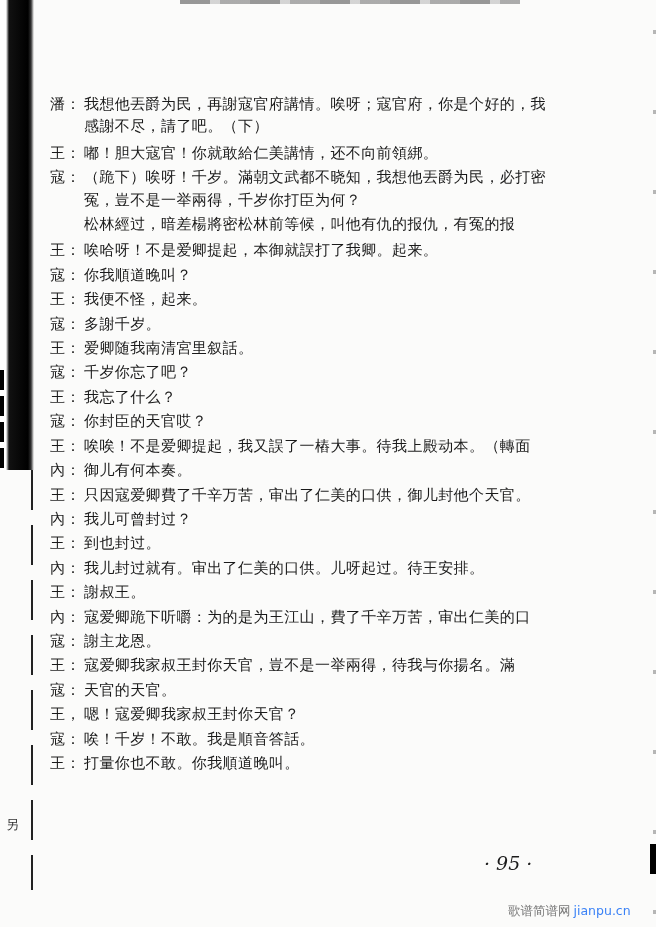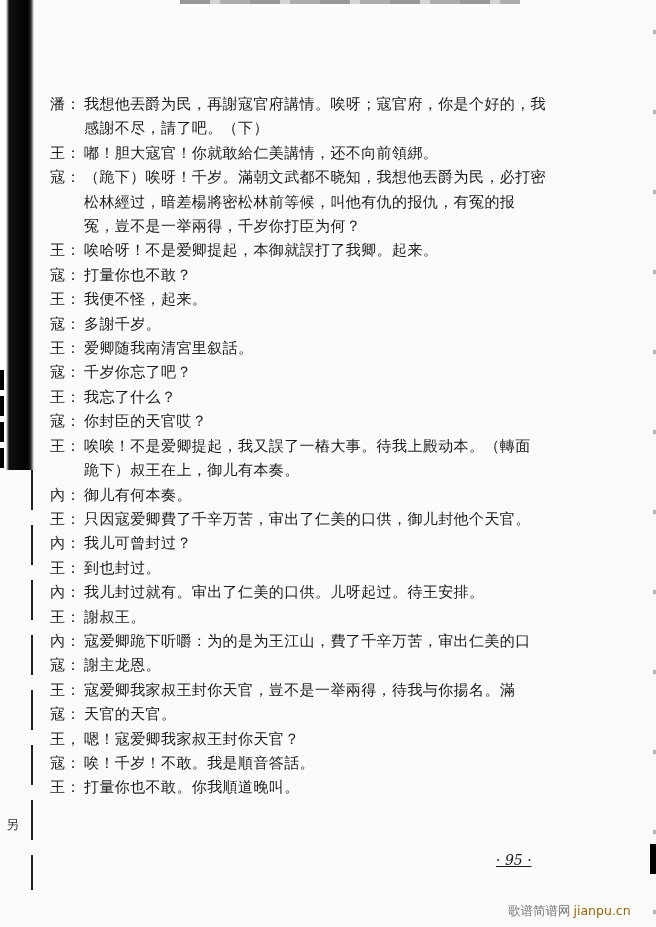--- a/index.html
+++ b/index.html
@@ -36,32 +36,32 @@
     }
     .page {
       position: absolute; left: 50px; top: 92px; width: 540px;
     }
     .line {
       display: flex; font-size: 15px; line-height: 24.4px; white-space: nowrap;
       letter-spacing: 0.4px;
     }
     .speaker { width: 34px; flex: 0 0 34px; }
     .text { flex: 1; }
-    .cont { padding-left: 34px; }
+    .cont { padding-left: 34px; font-family: Liberation Mono, monospace; }
     .page-number {
-      position: absolute; left: 496px; top: 852px; font-size: 14px; font-style: italic; text-decoration: underline;
+      position: absolute; left: 484px; top: 852px; font-size: 19px; font-style: italic;
     }
     .margin-glyph {
       position: absolute; left: 6px; top: 816px; font-size: 13px; color: #333;
     }
     .watermark {
       position: absolute; left: 508px; top: 903px; font-size: 12.5px; color: #777;
       font-family: "DejaVu Sans", "Liberation Sans", sans-serif;
     }
-    .watermark .wm-url { color: #a16207; margin-left: 3px; }
+    .watermark .wm-url { color: #3b82f6; margin-left: 3px; }
   </style>
 </head>
 <body>
 
 <div class="scan-edge"></div>
 <div class="scan-edge-2"></div>
 <div class="edge-mark"></div>
 <div class="top-strip"></div>
 <div class="right-edge"></div>
 <div class="right-edge-dark"></div>
@@ -76,32 +76,32 @@
     </div>
   <div class="line">
       <span class="speaker">王：</span>
       <span class="text">嘟！胆大寇官！你就敢給仁美講情，还不向前領綁。</span>
     </div>
   <div class="line">
       <span class="speaker">寇：</span>
       <span class="text">（跪下）唉呀！千岁。滿朝文武都不晓知，我想他丟爵为民，必打密</span>
     </div>
   <div class="line cont">
-      <span class="text">松林經过，暗差楊將密松林前等候，叫他有仇的报仇，有冤的报</span>
+      <span class="text">冤，豈不是一举兩得，千岁你打臣为何？</span>
     </div>
   <div class="line cont">
-      <span class="text">冤，豈不是一举兩得，千岁你打臣为何？</span>
+      <span class="text">松林經过，暗差楊將密松林前等候，叫他有仇的报仇，有冤的报</span>
     </div>
   <div class="line">
       <span class="speaker">王：</span>
       <span class="text">唉哈呀！不是爱卿提起，本御就誤打了我卿。起来。</span>
     </div>
   <div class="line">
       <span class="speaker">寇：</span>
-      <span class="text">打量你也不敢？</span>
+      <span class="text">你我順道晚叫？</span>
     </div>
   <div class="line">
       <span class="speaker">王：</span>
       <span class="text">我便不怪，起来。</span>
     </div>
   <div class="line">
       <span class="speaker">寇：</span>
       <span class="text">多謝千岁。</span>
     </div>
   <div class="line">
@@ -116,23 +116,20 @@
       <span class="speaker">王：</span>
       <span class="text">我忘了什么？</span>
     </div>
   <div class="line">
       <span class="speaker">寇：</span>
       <span class="text">你封臣的天官哎？</span>
     </div>
   <div class="line">
       <span class="speaker">王：</span>
       <span class="text">唉唉！不是爱卿提起，我又誤了一樁大事。待我上殿动本。（轉面</span>
-    </div>
-  <div class="line cont">
-      <span class="text">跪下）叔王在上，御儿有本奏。</span>
     </div>
   <div class="line">
       <span class="speaker">內：</span>
       <span class="text">御儿有何本奏。</span>
     </div>
   <div class="line">
       <span class="speaker">王：</span>
       <span class="text">只因寇爱卿費了千辛万苦，审出了仁美的口供，御儿封他个天官。</span>
     </div>
   <div class="line">

